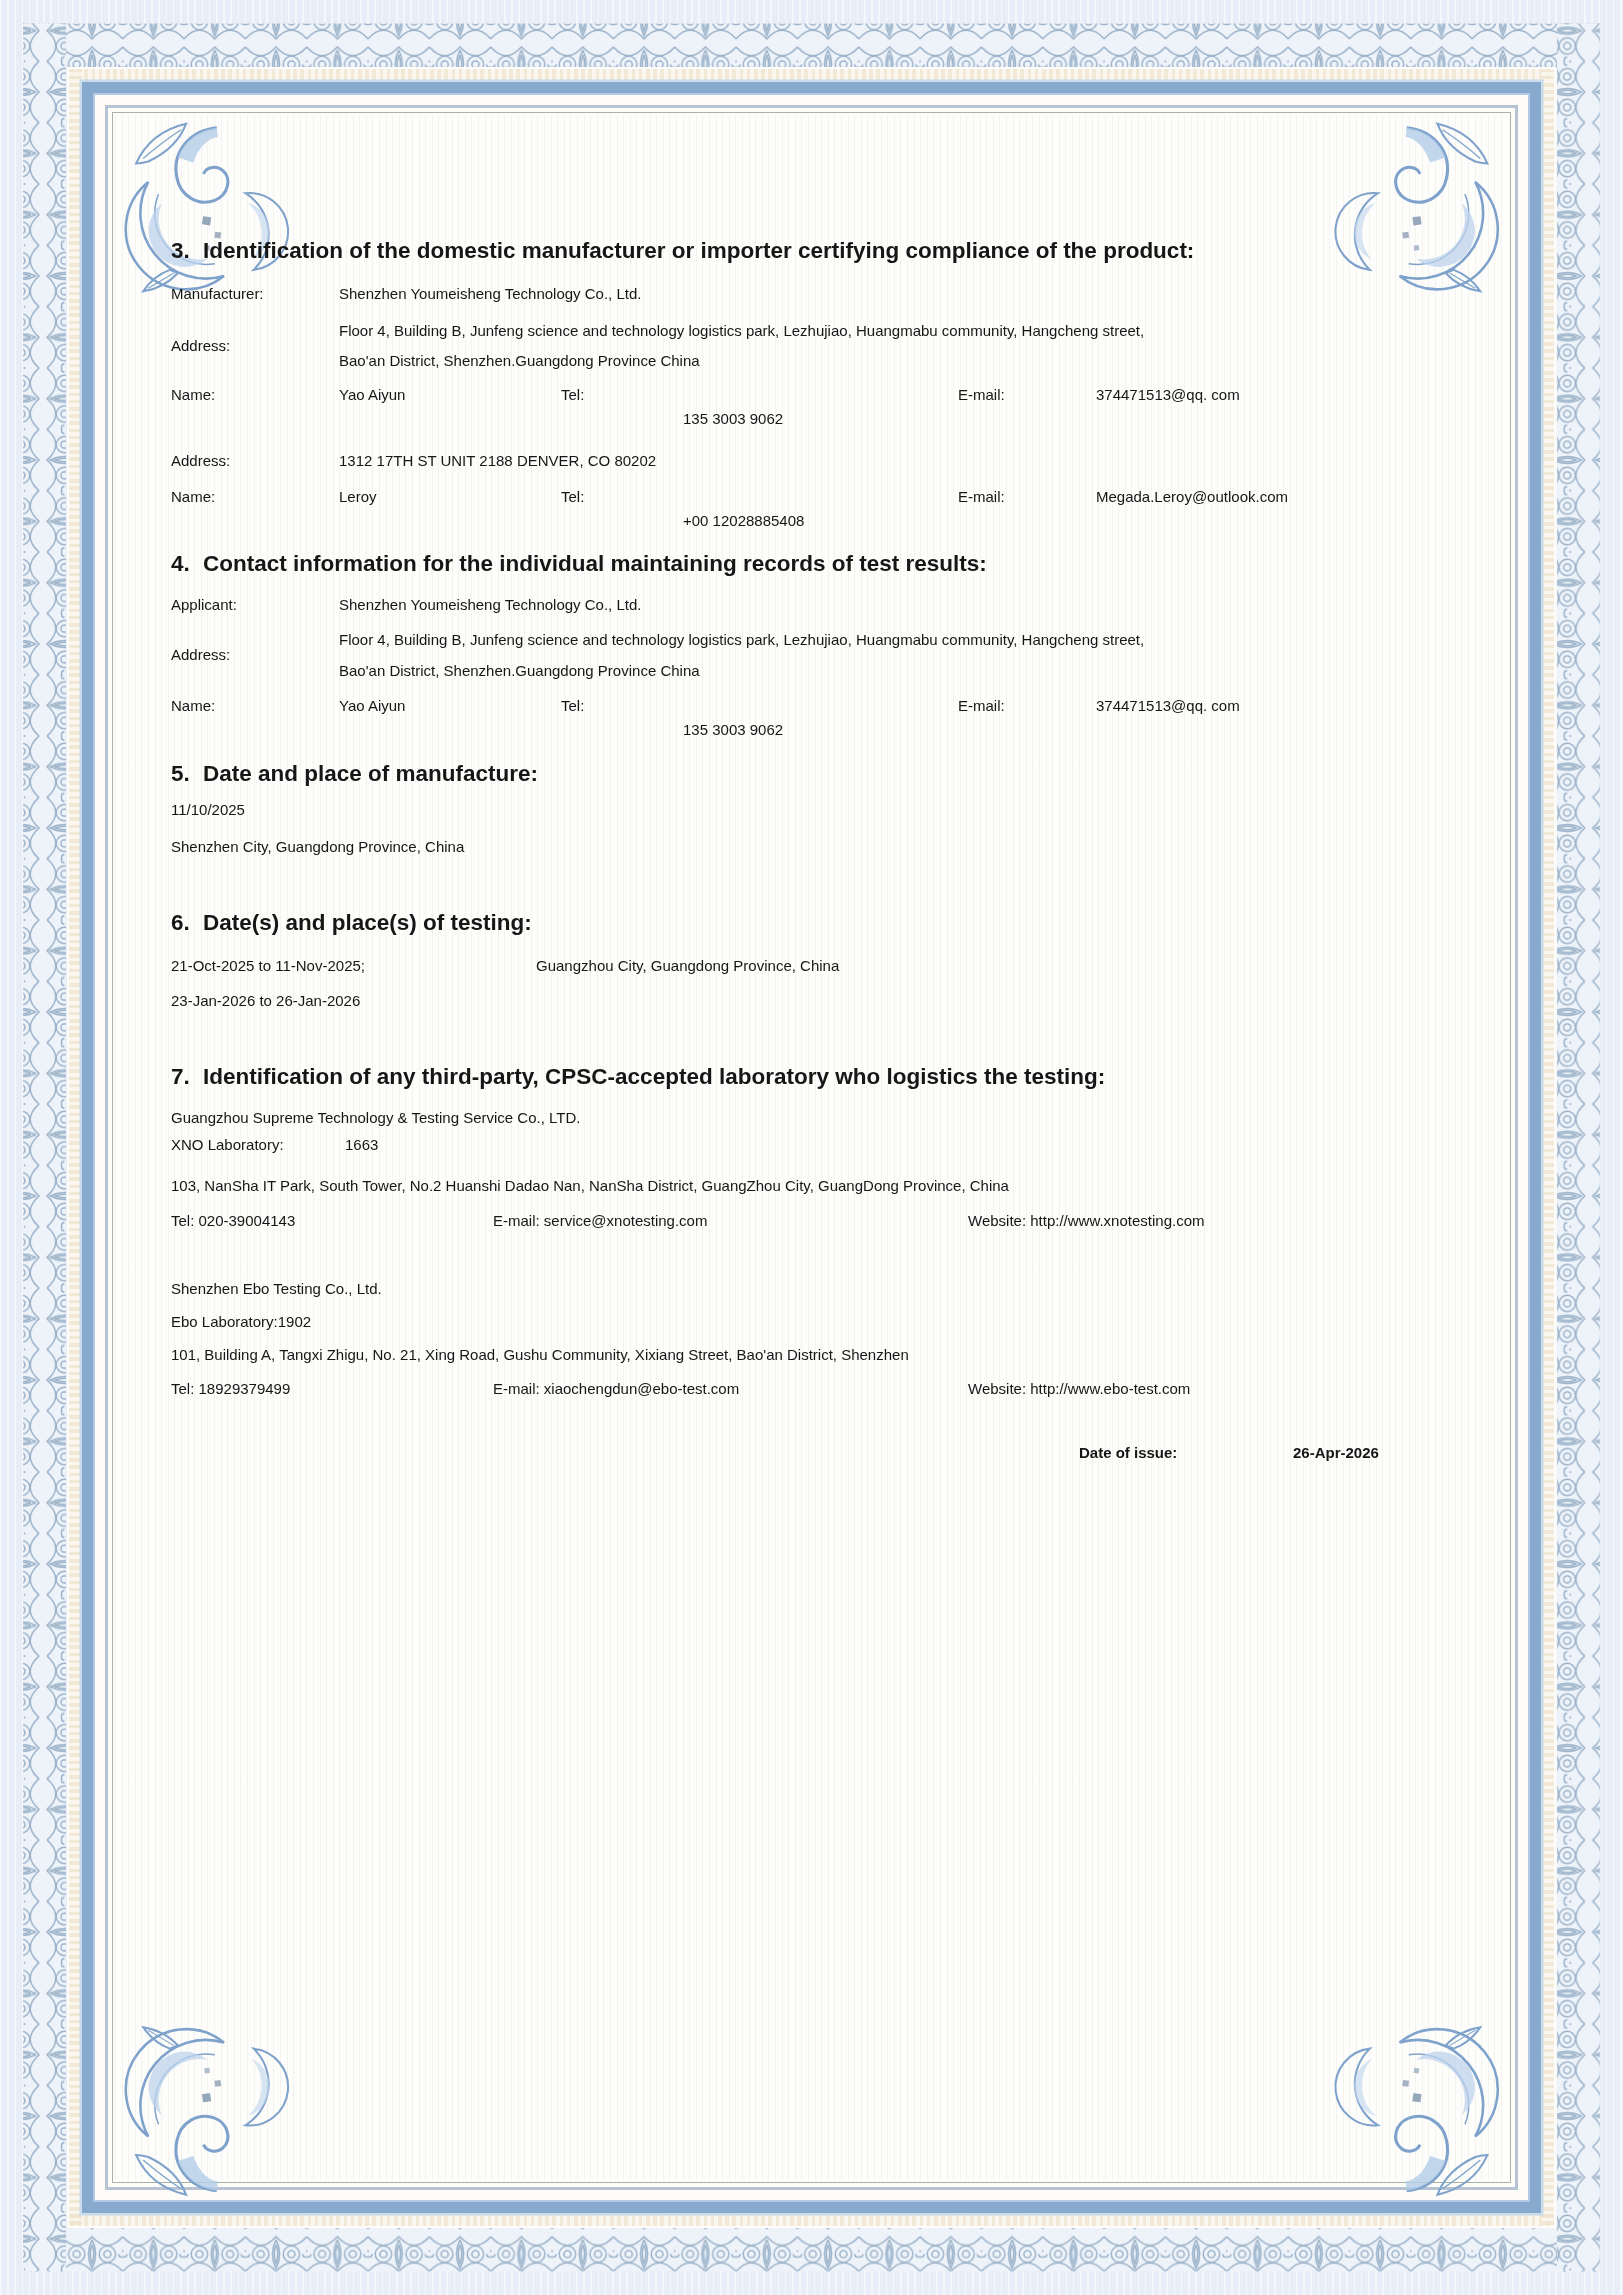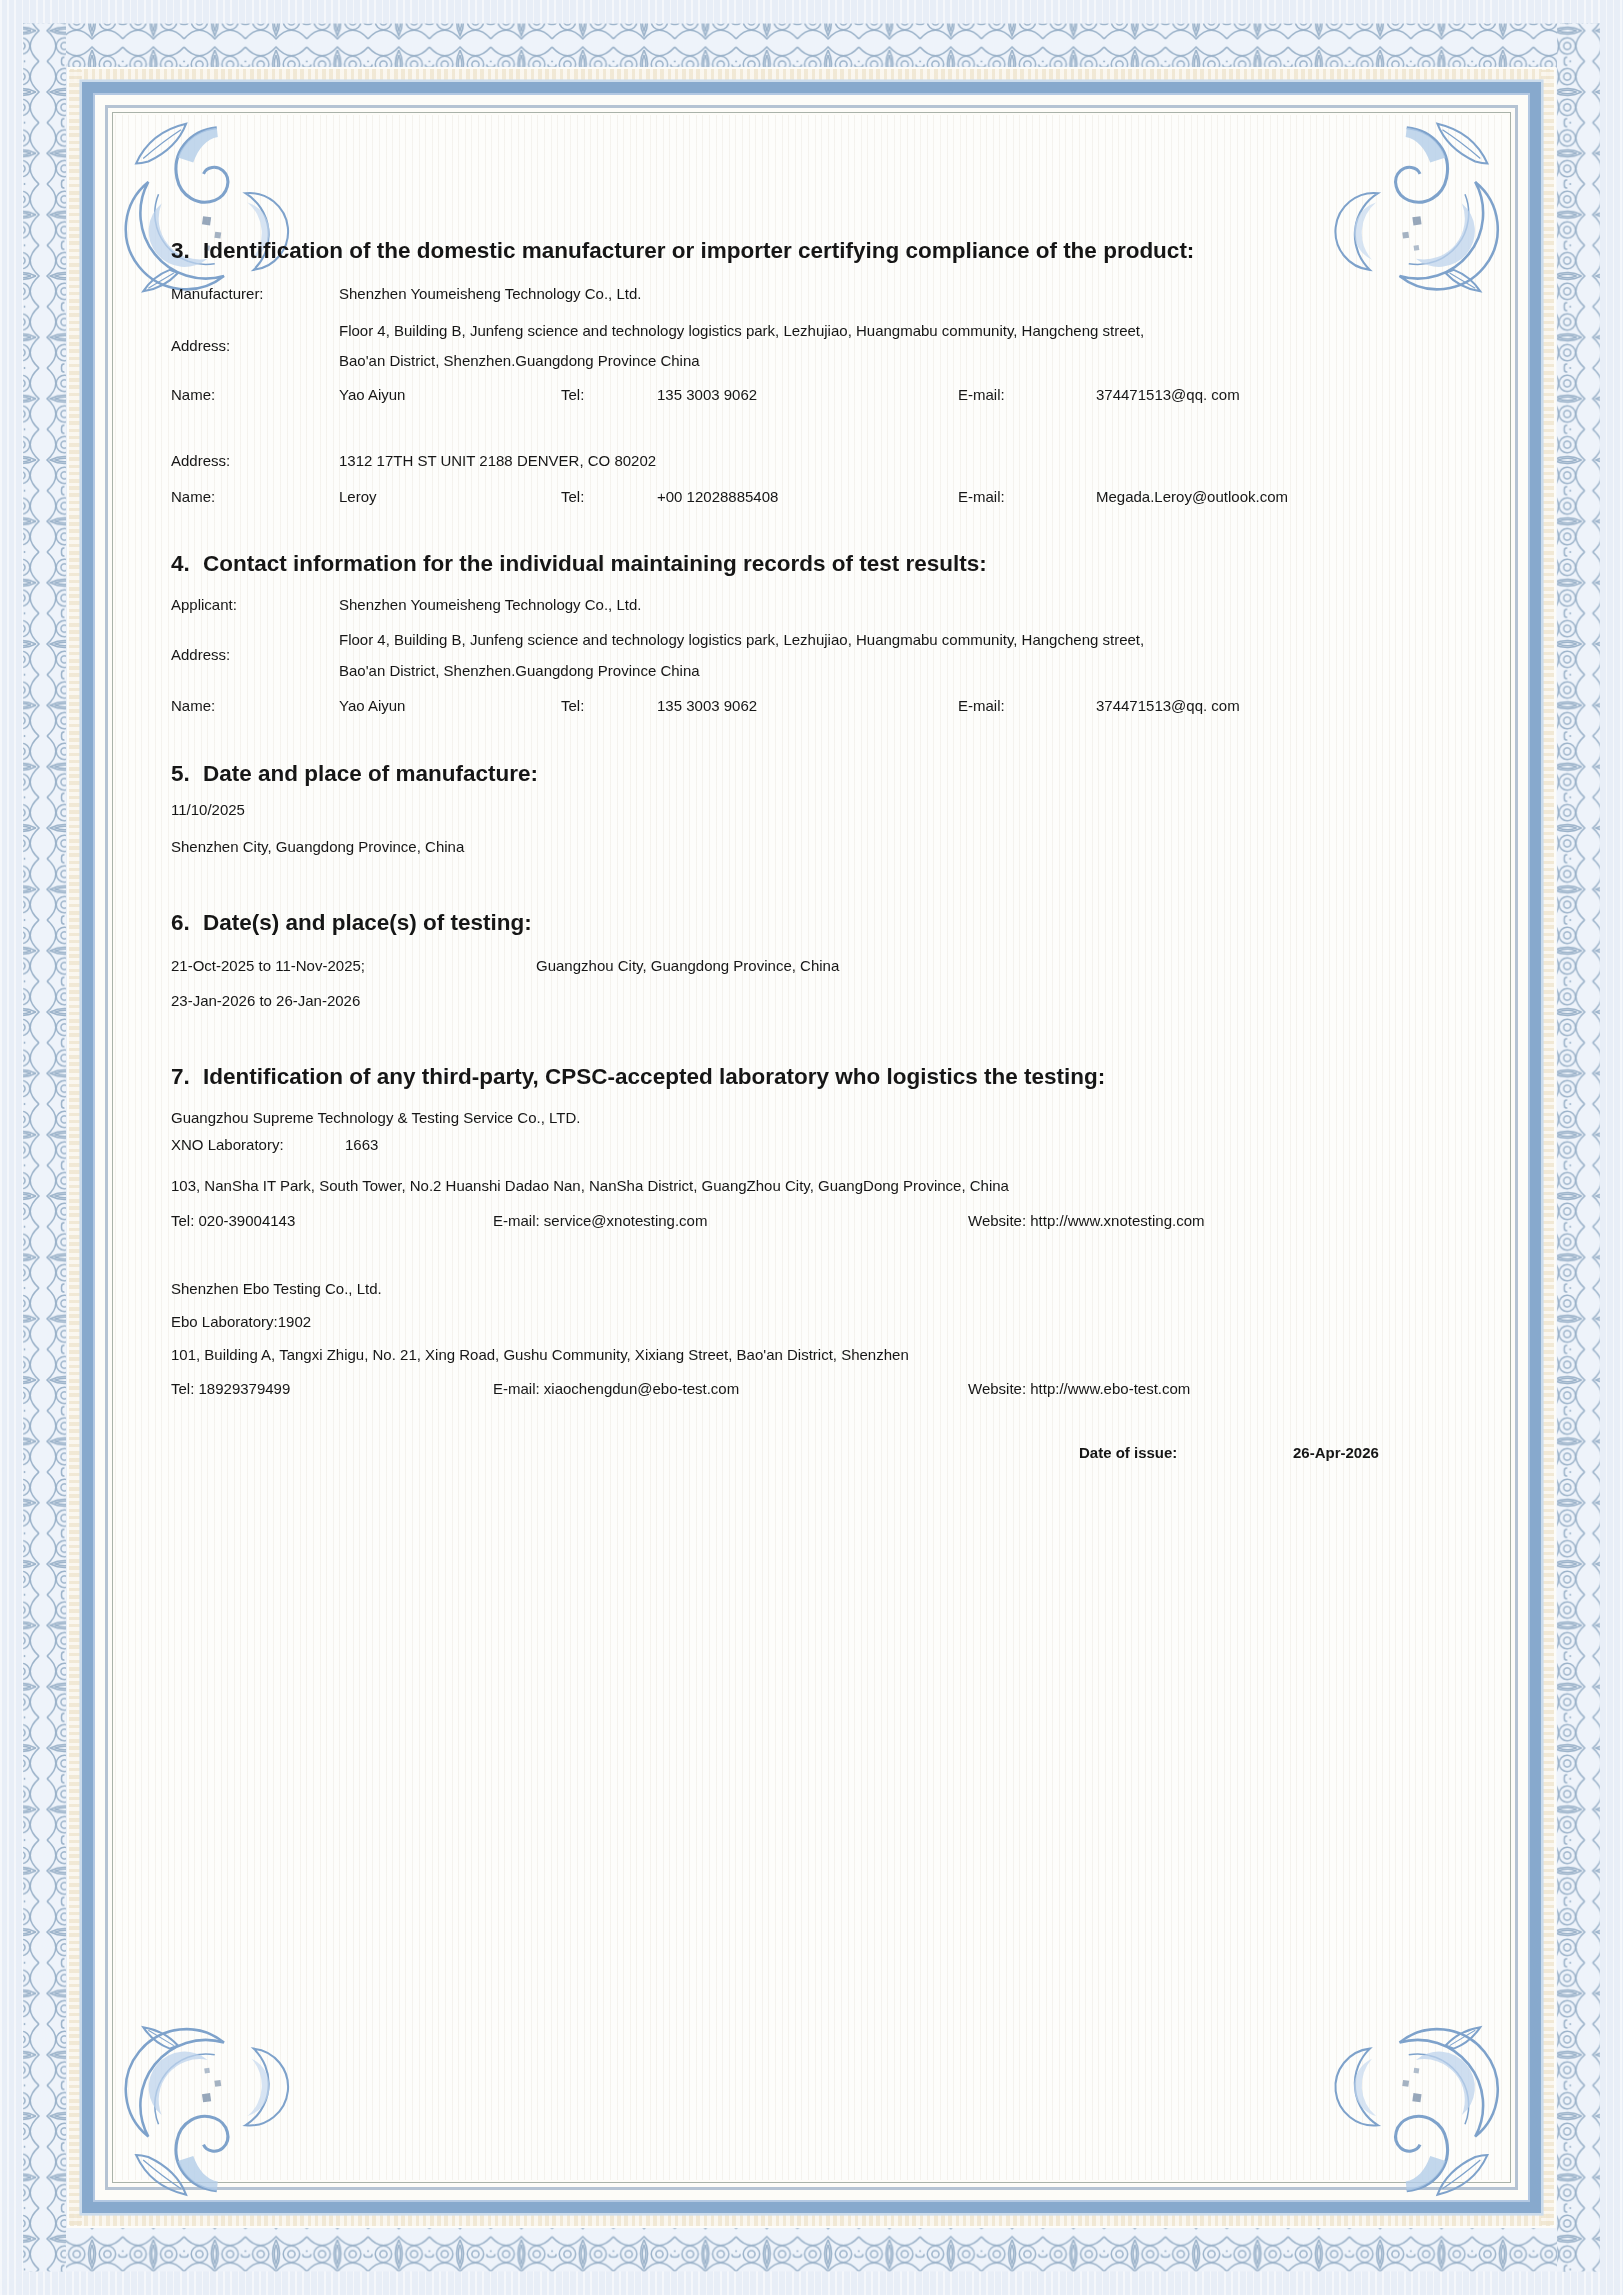--- a/index.html
+++ b/index.html
@@ -28,21 +28,21 @@
       repeating-linear-gradient(90deg, rgba(214,205,190,.22) 0 1px, rgba(214,205,190,0) 1px 6.6px),
       #fdfdfb;
   }
   svg.deco{position:absolute;left:0;top:0;}
   .textlayer{position:absolute;inset:0;}
   .ln{position:absolute;left:171px;width:1288px;height:30px;font-size:15px;line-height:30px;white-space:nowrap;}
   .hd{font-weight:bold;font-size:22.5px;}
   .bold{font-weight:bold;}
   .hnum{display:inline-block;width:32px;}
   .at{position:absolute;top:0;white-space:nowrap;}
-  .xV{left:168px;} .xT{left:390px;} .xTv{left:486px;} .xE{left:787px;} .xEv{left:925px;}
+  .xV{left:168px;} .xT{left:390px;} .xTv{left:512px;margin-top:24px;} .xE{left:787px;} .xEv{left:925px;}
   .x6b{left:365px;} .x7e{left:322px;} .x7w{left:797px;}
   .xFl{left:898px;margin-left:10px;} .xFv{left:1122px;}
 </style>
 </head>
 <body>
 
 <div class="page">
 
   <svg class="deco" width="1623" height="2295" viewBox="0 0 3175 4490">
     <defs>

